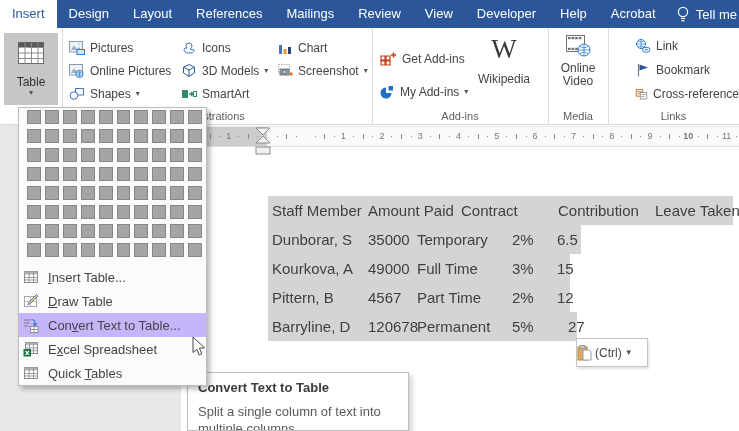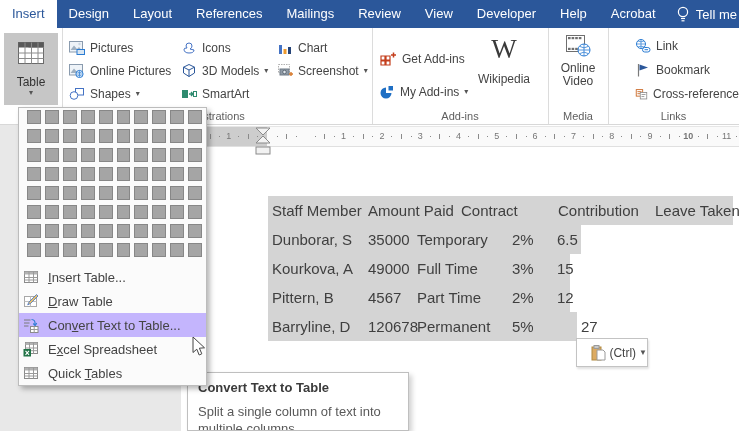--- a/index.html
+++ b/index.html
@@ -54,21 +54,21 @@
   .rtick{position:absolute;top:7px;width:1px;height:5px;background:#8a8a8a}
   .rdot{position:absolute;top:9px;width:1px;height:1px;background:#8a8a8a}
 
   
   .selband{position:absolute;background:#d4d4d4}
   .doccell{position:absolute;font-size:15px;color:#3f3f3f;white-space:nowrap}
 
   
   .paste-btn{position:absolute;left:576px;top:338px;width:70px;height:27px;background:#fff;
              border:1px solid #c3c3c3;box-shadow:1px 2px 2px rgba(0,0,0,.12);
-             display:flex;align-items:center;justify-content:flex-end;gap:3px;font-size:12px;color:#444}
+             display:flex;align-items:center;justify-content:flex-start;gap:3px;font-size:12px;color:#444}
 
   
   .menu{position:absolute;left:18px;top:107px;width:187px;background:#fbfbfb;
         border:1px solid #bcbcbc;box-shadow:3px 3px 5px rgba(0,0,0,.28);z-index:10}
   .menu-header{font-size:13px;font-weight:bold;color:#484848;padding:7px 0 4px 12px}
   .gridwrap{padding:2px 0 3px 8px}
   .gridrow{display:flex}
   .gcell{width:14px;height:14px;box-sizing:border-box;background:#a5a5a5;border:1px solid #878787;
          margin:0 4px 5px 0;cursor:default}
   .menu-item{height:24px;display:flex;align-items:center;gap:9px;padding-left:4px;
@@ -182,21 +182,21 @@
     <span class="doccell" style="left: 272px; top: 289px;">Pittern, B</span>
     <span class="doccell" style="left: 368px; top: 289px;">4567</span>
     <span class="doccell" style="left: 417px; top: 289px;">Part Time</span>
     <span class="doccell" style="left: 512px; top: 289px;">2%</span>
     <span class="doccell" style="left: 557px; top: 289px;">12</span>
     <div class="selband" style="left: 268px; top: 312px; width: 309px; height: 29px;"></div>
     <span class="doccell" style="left: 272px; top: 318px;">Barryline, D</span>
     <span class="doccell" style="left: 368px; top: 318px;">120678</span>
     <span class="doccell" style="left: 417px; top: 318px;">Permanent</span>
     <span class="doccell" style="left: 512px; top: 318px;">5%</span>
-    <span class="doccell" style="left: 581px; top: 318px; text-align: right;">27</span>
+    <span class="doccell" style="left: 568px; top: 318px; text-align: right;">27</span>
   </div>
 
 <div class="paste-btn">
   <svg width="15" height="16" viewBox="0 0 15 16">
     <rect x="1" y="2" width="9" height="13" fill="#ddab62" stroke="#b08940"></rect>
     <rect x="3" y="0.5" width="5" height="3" fill="#c9c9c9" stroke="#9a9a9a"></rect>
     <path d="M6,5 h6 l2,2 v8 h-8 z" fill="#fff" stroke="#9a9a9a"></path>
   </svg>
   <span>(Ctrl)</span>
   <span class="caret">▼</span>

